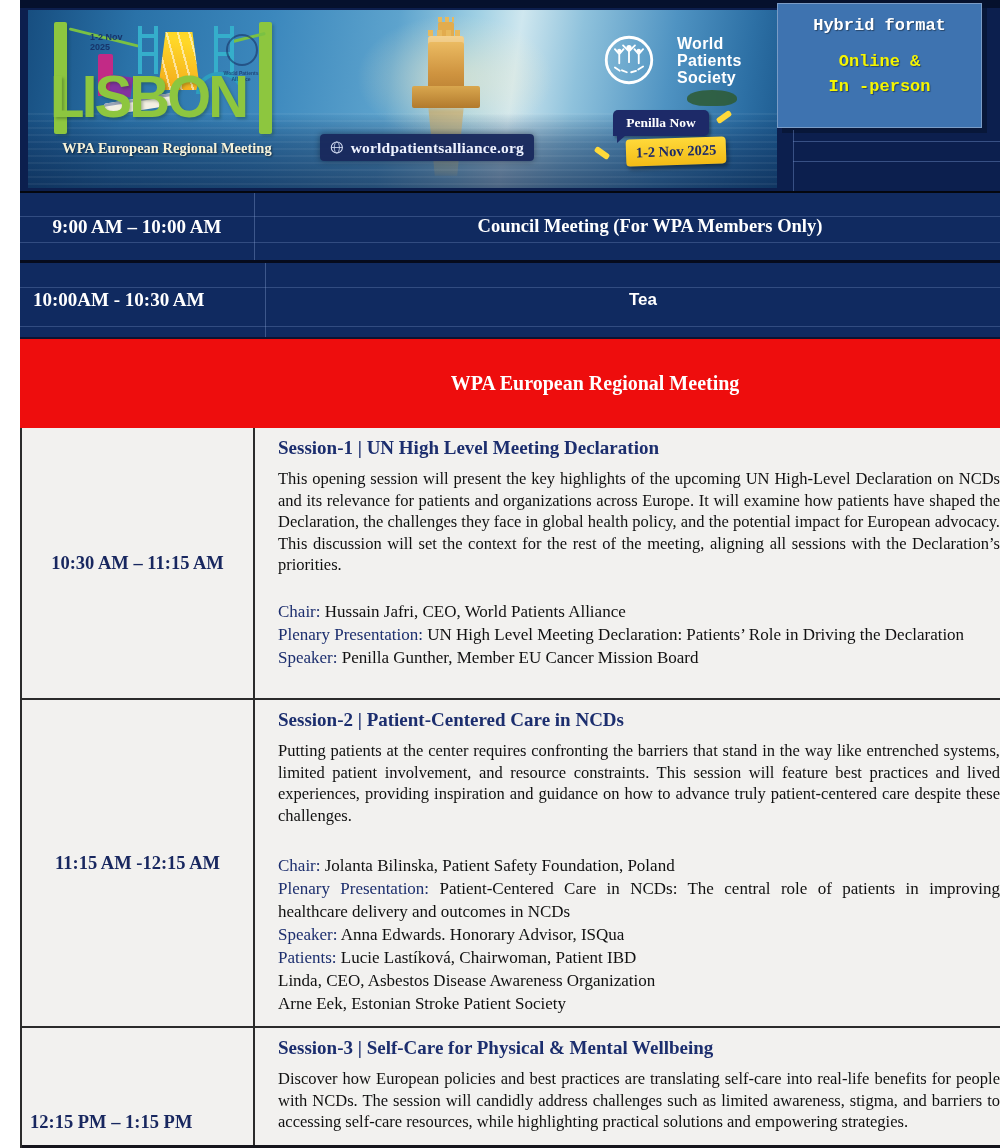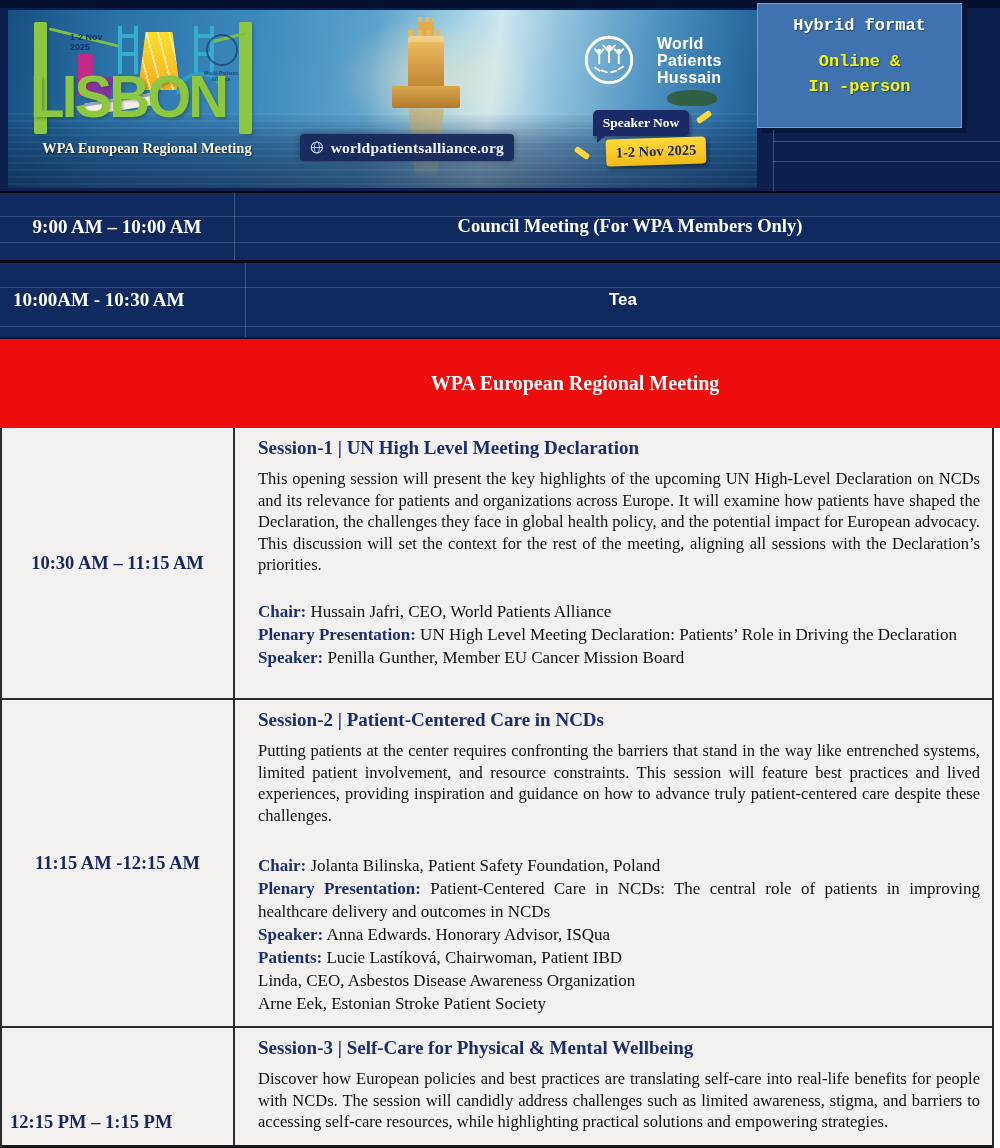--- a/index.html
+++ b/index.html
@@ -1,21 +1,21 @@
 <!DOCTYPE html>
 <html style="--navy: #102a60; --red: #ee0d0d; --yellow: #f5f500; --session-bg: #f2f1ef; --heading-navy: #1c2e6e; --border-dark: #2b2b2b; --green: #8dc63f; --gold: #f2bb16;"><head>
 <meta charset="utf-8">
 <style>
   html,body{margin:0;padding:0;}
   body{
     width:1000px;height:1148px;overflow:hidden;background:#ffffff;
     font-family:"Liberation Serif","DejaVu Serif",serif;
   }
   *{box-sizing:border-box;}
-  .page{position:relative;width:872px;height:1148px;background:#ef4444;}
+  .page{position:relative;width:872px;height:1148px;background:#ef4444;margin-left:20px;}
 
   
   .header{position:relative;width:1000px;height:193px;background:#0c1f4e;border-bottom:2px solid #04070f;}
   .header::before{content:"";position:absolute;left:0;top:0;width:100%;height:8px;background:rgba(0,5,18,.55);}
   .banner{
     position:absolute;left:8px;top:10px;width:749px;height:178px;overflow:hidden;
     background:
       radial-gradient(ellipse 140px 90px at 57% 38%, rgba(255,240,200,.55), rgba(255,240,200,0) 70%),
       linear-gradient(98deg,#174e80 0%,#2a72a8 14%,#3c88bd 32%,#5da3cd 48%,#9ecfe3 58%,#cfe7ef 64%,#8fc2dc 72%,#4f93c2 84%,#2d70a5 94%,#1d5b90 100%);
   }
@@ -131,21 +131,21 @@
   .s1{height:272px;} .s2{height:328px;} .s3{height:120px;border-bottom:3px solid #15151c;}
   .session .t{width:233px;border-right:2px solid var(--border-dark,#2b2b2b);color:#18275f;font-weight:bold;
     font-size:18.5px;display:flex;align-items:center;justify-content:center;flex-shrink:0;}
   .s3 .t{align-items:flex-end;justify-content:flex-start;padding:0 0 12px 8px;}
   .session .c{flex:1;padding:6px 12px 0 23px;}
   .session-title{margin:2px 0 0;color:var(--heading-navy,#1c2e6e);font-size:19px;line-height:24px;font-weight:bold;}
   .desc{margin:8px 0 0;font-size:16.5px;line-height:21.5px;text-align:justify;color:#101010;}
   .lines{margin-top:24px;}
   .s2 .lines{margin-top:28px;}
   .sline{margin:0;font-size:17px;line-height:23px;text-align:justify;color:#101010;}
-  .slabel{font-weight:bold;color:var(--heading-navy,#1c2e6e);}
+  .slabel{font-weight:normal;color:var(--heading-navy,#1c2e6e);}
 </style>
 </head>
 <body>
 
 <div class="page">
 
   <div class="header">
     <div class="banner">
       <div class="water"></div>
 
@@ -197,25 +197,25 @@
             <circle cx="15" cy="15.5" r="1.9" stroke="none"></circle>
             <path d="M15 18.5 L11 14 M15 18.5 L19 14 M15 18 V 27" fill="none"></path>
             <circle cx="33" cy="15.5" r="1.9" stroke="none"></circle>
             <path d="M33 18.5 L29 14 M33 18.5 L37 14 M33 18 V 27" fill="none"></path>
             <path d="M11 31 l4.5 3 M17.5 33.5 l4.5 1.8 M26 35.3 l4.5 -1.3 M32.5 32.8 l4.5 -2.8" fill="none"></path>
           </g>
         </svg>
         <div class="wpa-text">
           <div>World</div>
           <div>Patients</div>
-          <div>Hussain</div>
-        </div>
-      </div>
-
-      <div class="register">Speaker Now</div>
+          <div>Society</div>
+        </div>
+      </div>
+
+      <div class="register">Penilla Now</div>
       <div class="regdate">1-2 Nov 2025</div>
       <span class="spark sp1"></span>
       <span class="spark sp2"></span>
     </div>
 
     <div class="hybrid-box">
       <div class="hybrid-title">Hybrid format</div>
       <div class="hybrid-line l1">Online &amp;</div>
       <div class="hybrid-line l2">In -person</div>
     </div>

